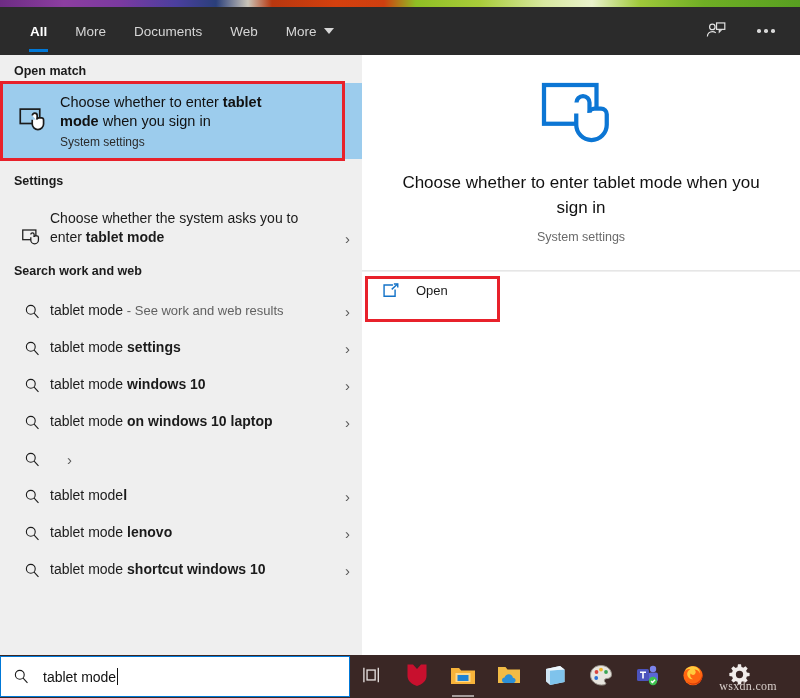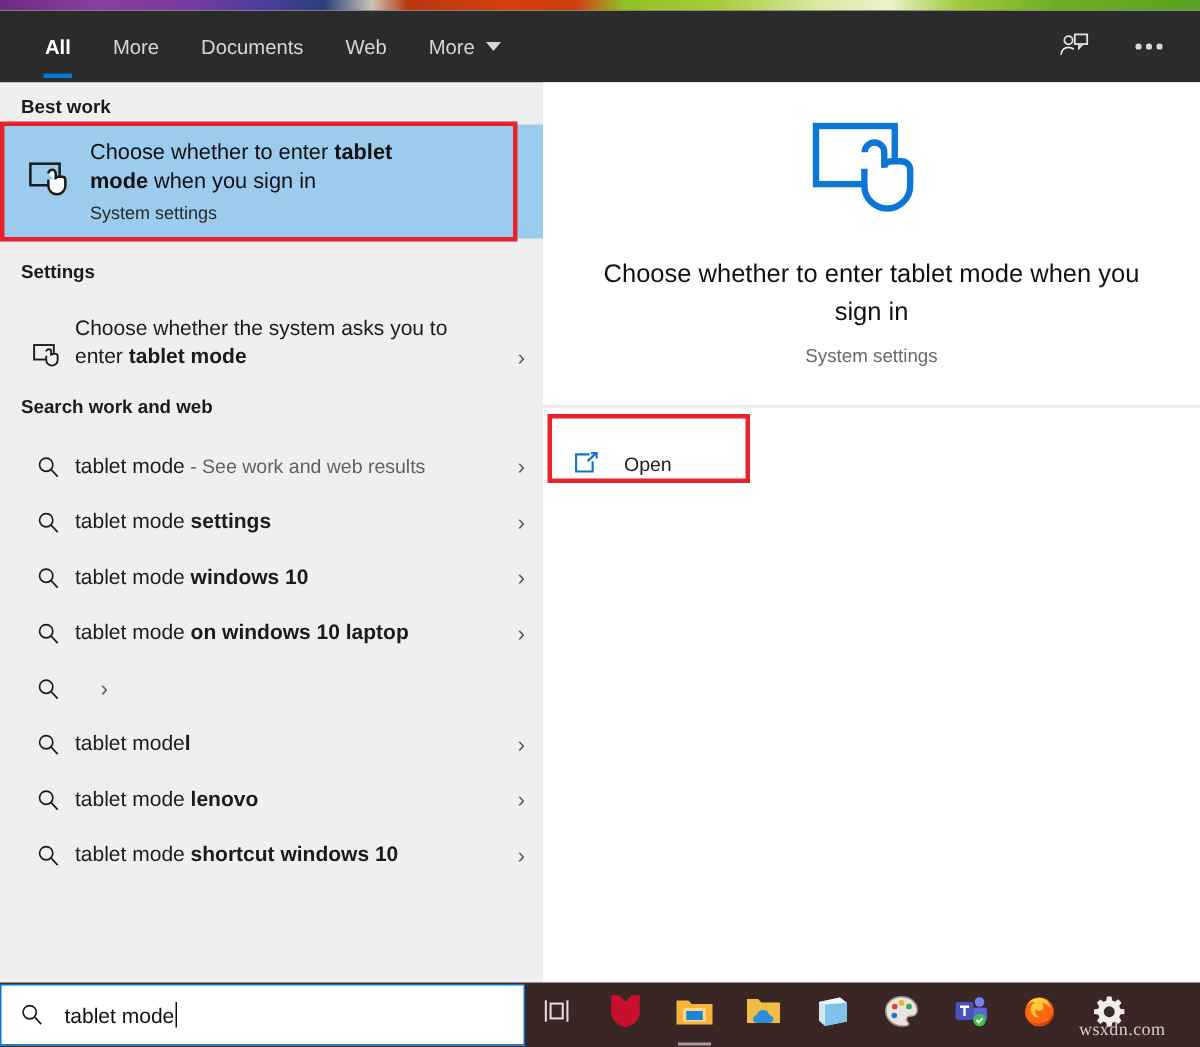--- a/index.html
+++ b/index.html
@@ -145,21 +145,21 @@
   .preview-sub { font-size: 12.5px; color: #6a6a6a; margin-top: 10px; }
 
   .open-area {
     position: absolute; top: 217px; left: 0;
     width: 438px; height: 383px;
     background: #ffffff;
   }
   .open-btn {
     position: absolute; top: 11px; left: 10px;
     width: 134px; height: 34px;
-    display: flex; align-items: flex-end;
+    display: flex; align-items: flex-start;
     background: #ffffff;
     padding-left: 10px;
   }
   .open-btn .ob-icon { width: 28px; display: flex; align-items: center; }
   .open-btn .ob-label { font-size: 13px; color: #1b1b1b; margin-left: 6px; }
 
   
   .taskbar {
     position: absolute; left: 0; top: 655px;
     width: 800px; height: 43px;
@@ -244,21 +244,21 @@
               <i></i>
             </span>
         </div>
       </div>
     </div>
 
     <div class="body-cols">
 
       <div class="left-col">
 
-        <div class="section-head" style="height:28px;padding-top:4px;">Best work</div>
+        <div class="section-head" style="height:28px;padding-top:4px;">Open match</div>
 
         <div class="bestmatch-wrap">
           <div class="bm-item">
             <span class="bm-icon">
               <svg width="30" height="26" viewBox="0 0 32 28" fill="none" stroke="#1b1b1b" stroke-width="1.8">
                 <rect x="1.2" y="1.2" width="21" height="15.5"></rect>
                 <path d="M14.2 8.2a2.6 2.6 0 0 1 5.2 0v6.1" fill="#fff"></path>
                 <path d="M19.4 12.3c0-1 1-1.7 2-1.7h2.6c1.3 0 2.3 1 2.3 2.3v4.2a6.1 6.1 0 1 1-12.2 0v-4.5" fill="#fff"></path>
               </svg>
             </span>

